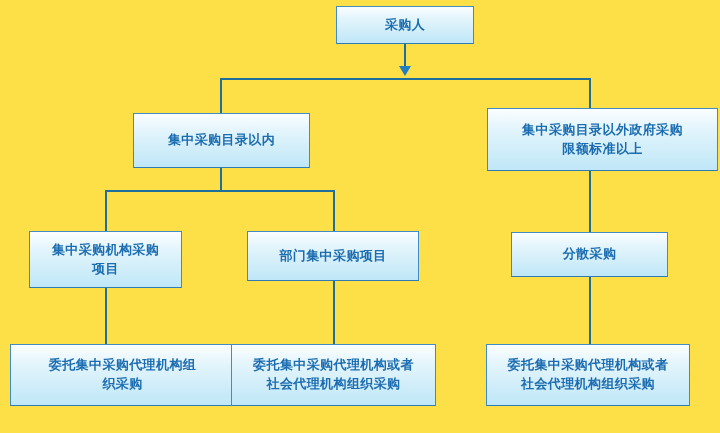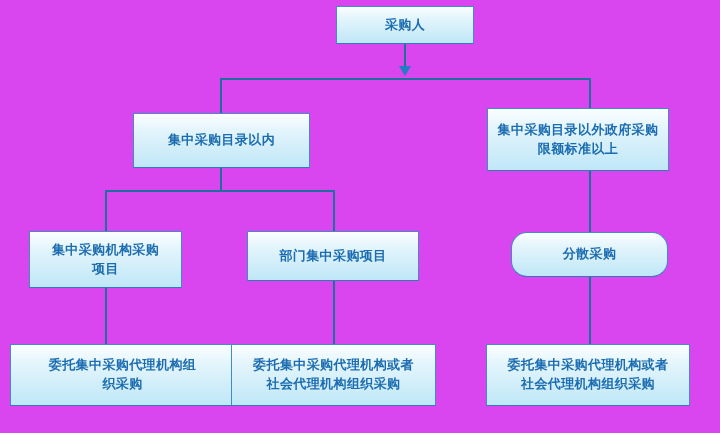--- a/index.html
+++ b/index.html
@@ -8,21 +8,21 @@
     padding: 0;
     background: #ffffff;
   }
   body {
     font-family: "DejaVu Sans", "Liberation Sans", sans-serif;
   }
   #canvas {
     position: relative;
     width: 720px;
     height: 433px;
-    background: #d946ef;
+    background: #fde047;
     overflow: hidden;
   }
 
   
   .node {
     position: absolute;
     box-sizing: border-box;
     border: 1px solid #3f8dc4;
     border-bottom-color: #2f7cb4;
     background: linear-gradient(to bottom, #fbfeff 0%, #e4f5fc 30%, #bfe7f7 100%);
@@ -95,35 +95,35 @@
   <div class="conn-v" style="left:589px; top:277px; height:67px;"></div>
 
   <div class="node" style="left:336px; top:6px; width:138px; height:38px;">
     <span class="label">采购人</span>
   </div>
 
   <div class="node" style="left:133px; top:113px; width:177px; height:55px;">
     <span class="label">集中采购目录以内</span>
   </div>
 
-  <div class="node" style="left:487px; top:108px; width:182px; height:63px;">
+  <div class="node" style="left:487px; top:108px; width:231px; height:63px;">
     <span class="label">集中采购目录以外政府采购
 限额标准以上</span>
   </div>
 
   <div class="node" style="left:247px; top:231px; width:172px; height:50px;">
     <span class="label">部门集中采购项目</span>
   </div>
 
   <div class="node" style="left:29px; top:231px; width:153px; height:57px;">
     <span class="label">集中采购机构采购
 项目</span>
   </div>
 
-  <div class="node" style="left:511px; top:232px; width:157px; height:45px;border-radius:16px;">
+  <div class="node" style="left:511px; top:232px; width:157px; height:45px;">
     <span class="label">分散采购</span>
   </div>
 
   <div class="node" style="left:10px; top:344px; width:225px; height:62px;">
     <span class="label">委托集中采购代理机构组
 织采购</span>
   </div>
 
   <div class="node" style="left:231px; top:344px; width:205px; height:62px;">
     <span class="label">委托集中采购代理机构或者

